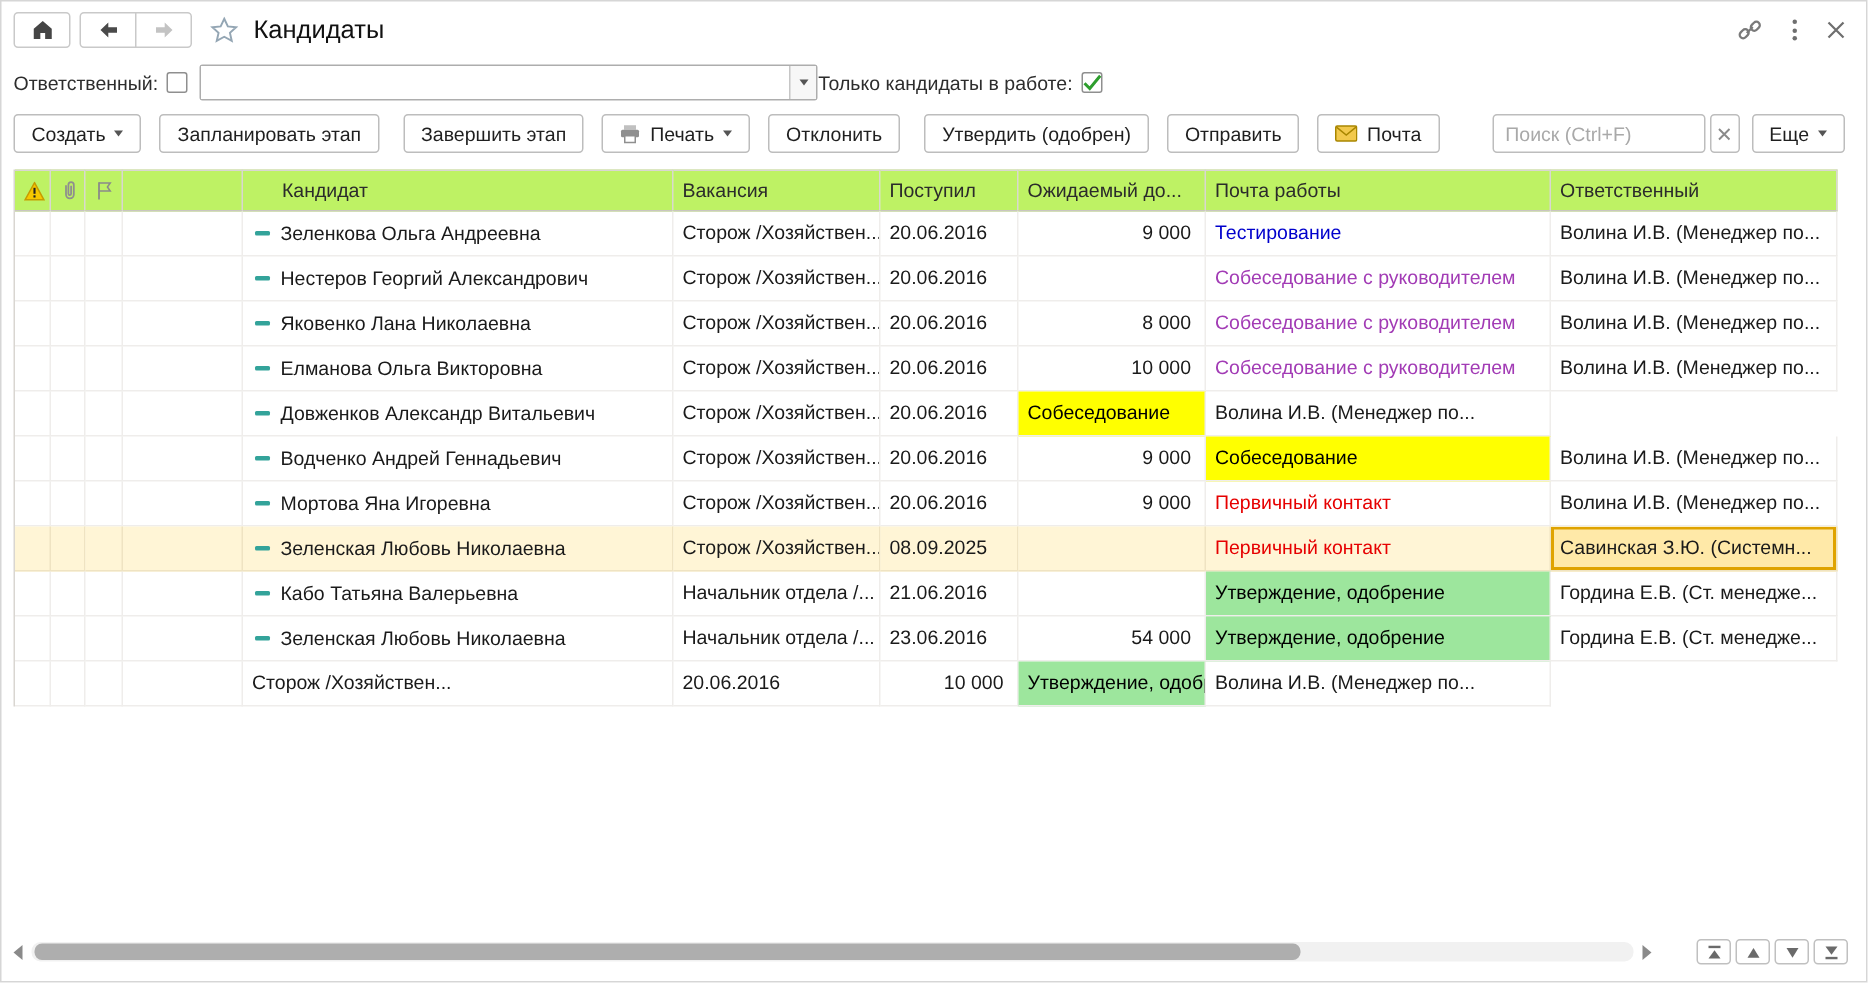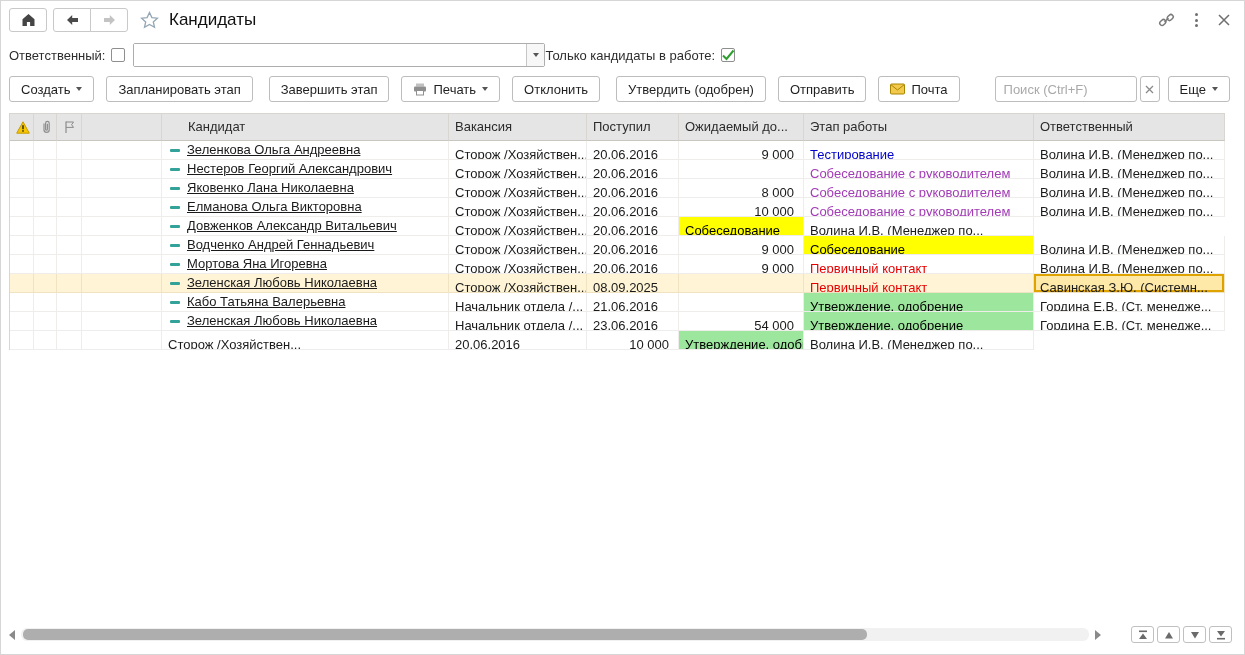--- a/index.html
+++ b/index.html
@@ -37,24 +37,24 @@
   .ml4 { margin-left:16px; } .ml12 { margin-left:12px; }
   .search-wrap { margin-left:auto; display:flex; align-items:center; }
   .search { width:142px; height:26px; border:1px solid #bdbdbd; border-radius:3px; padding:0 8px; font:13px "Liberation Sans",sans-serif; color:#333; }
   .search::placeholder { color:#a9a9a9; }
   .clear-btn { width:20px; height:26px; margin-left:3px; border:1px solid #bdbdbd; border-radius:3px; background:#fff;
                display:inline-flex; align-items:center; justify-content:center; }
   
   .table { width:1215px; margin:6px 0 0 8px; border-left:1px solid #d9d6d1; }
   .thead, .trow { display:grid; grid-template-columns:24px 23px 25px 80px 287px 138px 92px 125px 230px 191px; }
   .thead { height:28px; }
-  .hc { background:#e5e5e5; border-top:1px solid #d9d6d1; border-right:1px solid #d9d6d1; border-bottom:1px solid #c9c6c0;
+  .hc { background:#bef264; border-top:1px solid #d9d6d1; border-right:1px solid #d9d6d1; border-bottom:1px solid #c9c6c0;
         line-height:26px; padding:0 6px; color:#2b2b2b; white-space:nowrap; overflow:hidden; display:flex; align-items:center; }
   .hc.cand { padding-left:26px; }
-  .trow { height:19px;text-decoration:underline; }
+  .trow { height:30px; }
   .c { border-right:1px solid #efedeb; border-bottom:1px solid #efedeb; line-height:28px; padding:0 6px;
        white-space:nowrap; overflow:hidden; }
   .ci { padding:0; }
   .c.cand { display:flex; align-items:center; gap:7px; padding-left:8px; }
   .dash { width:10px; height:3px; border-radius:1px; background:#33a39a; flex:none; }
   .c.num { text-align:right; padding-right:9px; }
   .stage[data-variant="blue"]   { color:var(--stage-blue,#0000cc); }
   .stage[data-variant="purple"] { color:var(--stage-purple,#a23bb5); }
   .stage[data-variant="red"]    { color:var(--stage-red,#e60000); }
   .stage[data-variant="yellow"] { background:var(--stage-yellow-bg,#ffff00); color:#000; }
@@ -231,21 +231,21 @@
               <path d="M3 1.5 V13" stroke="#8a8a8a" stroke-width="1.2"></path>
               <path d="M3 2 H10.5 L8.6 4.7 L10.5 7.4 H3" stroke="#8a8a8a" fill="none"></path>
             </svg>
         </span>
       </div>
       <div class="hc"></div>
       <div class="hc cand">Кандидат</div>
       <div class="hc">Вакансия</div>
       <div class="hc">Поступил</div>
       <div class="hc">Ожидаемый до...</div>
-      <div class="hc">Этап работы</div>
+      <div class="hc">Почта работы</div>
       <div class="hc">Ответственный</div>
     </div>
 
     <div class="trow" data-selected="false">
       <div class="c ci"></div>
         <div class="c ci"></div>
         <div class="c ci"></div>
         <div class="c ci"></div>
       <div class="c cand">
           <span class="dash"></span>

